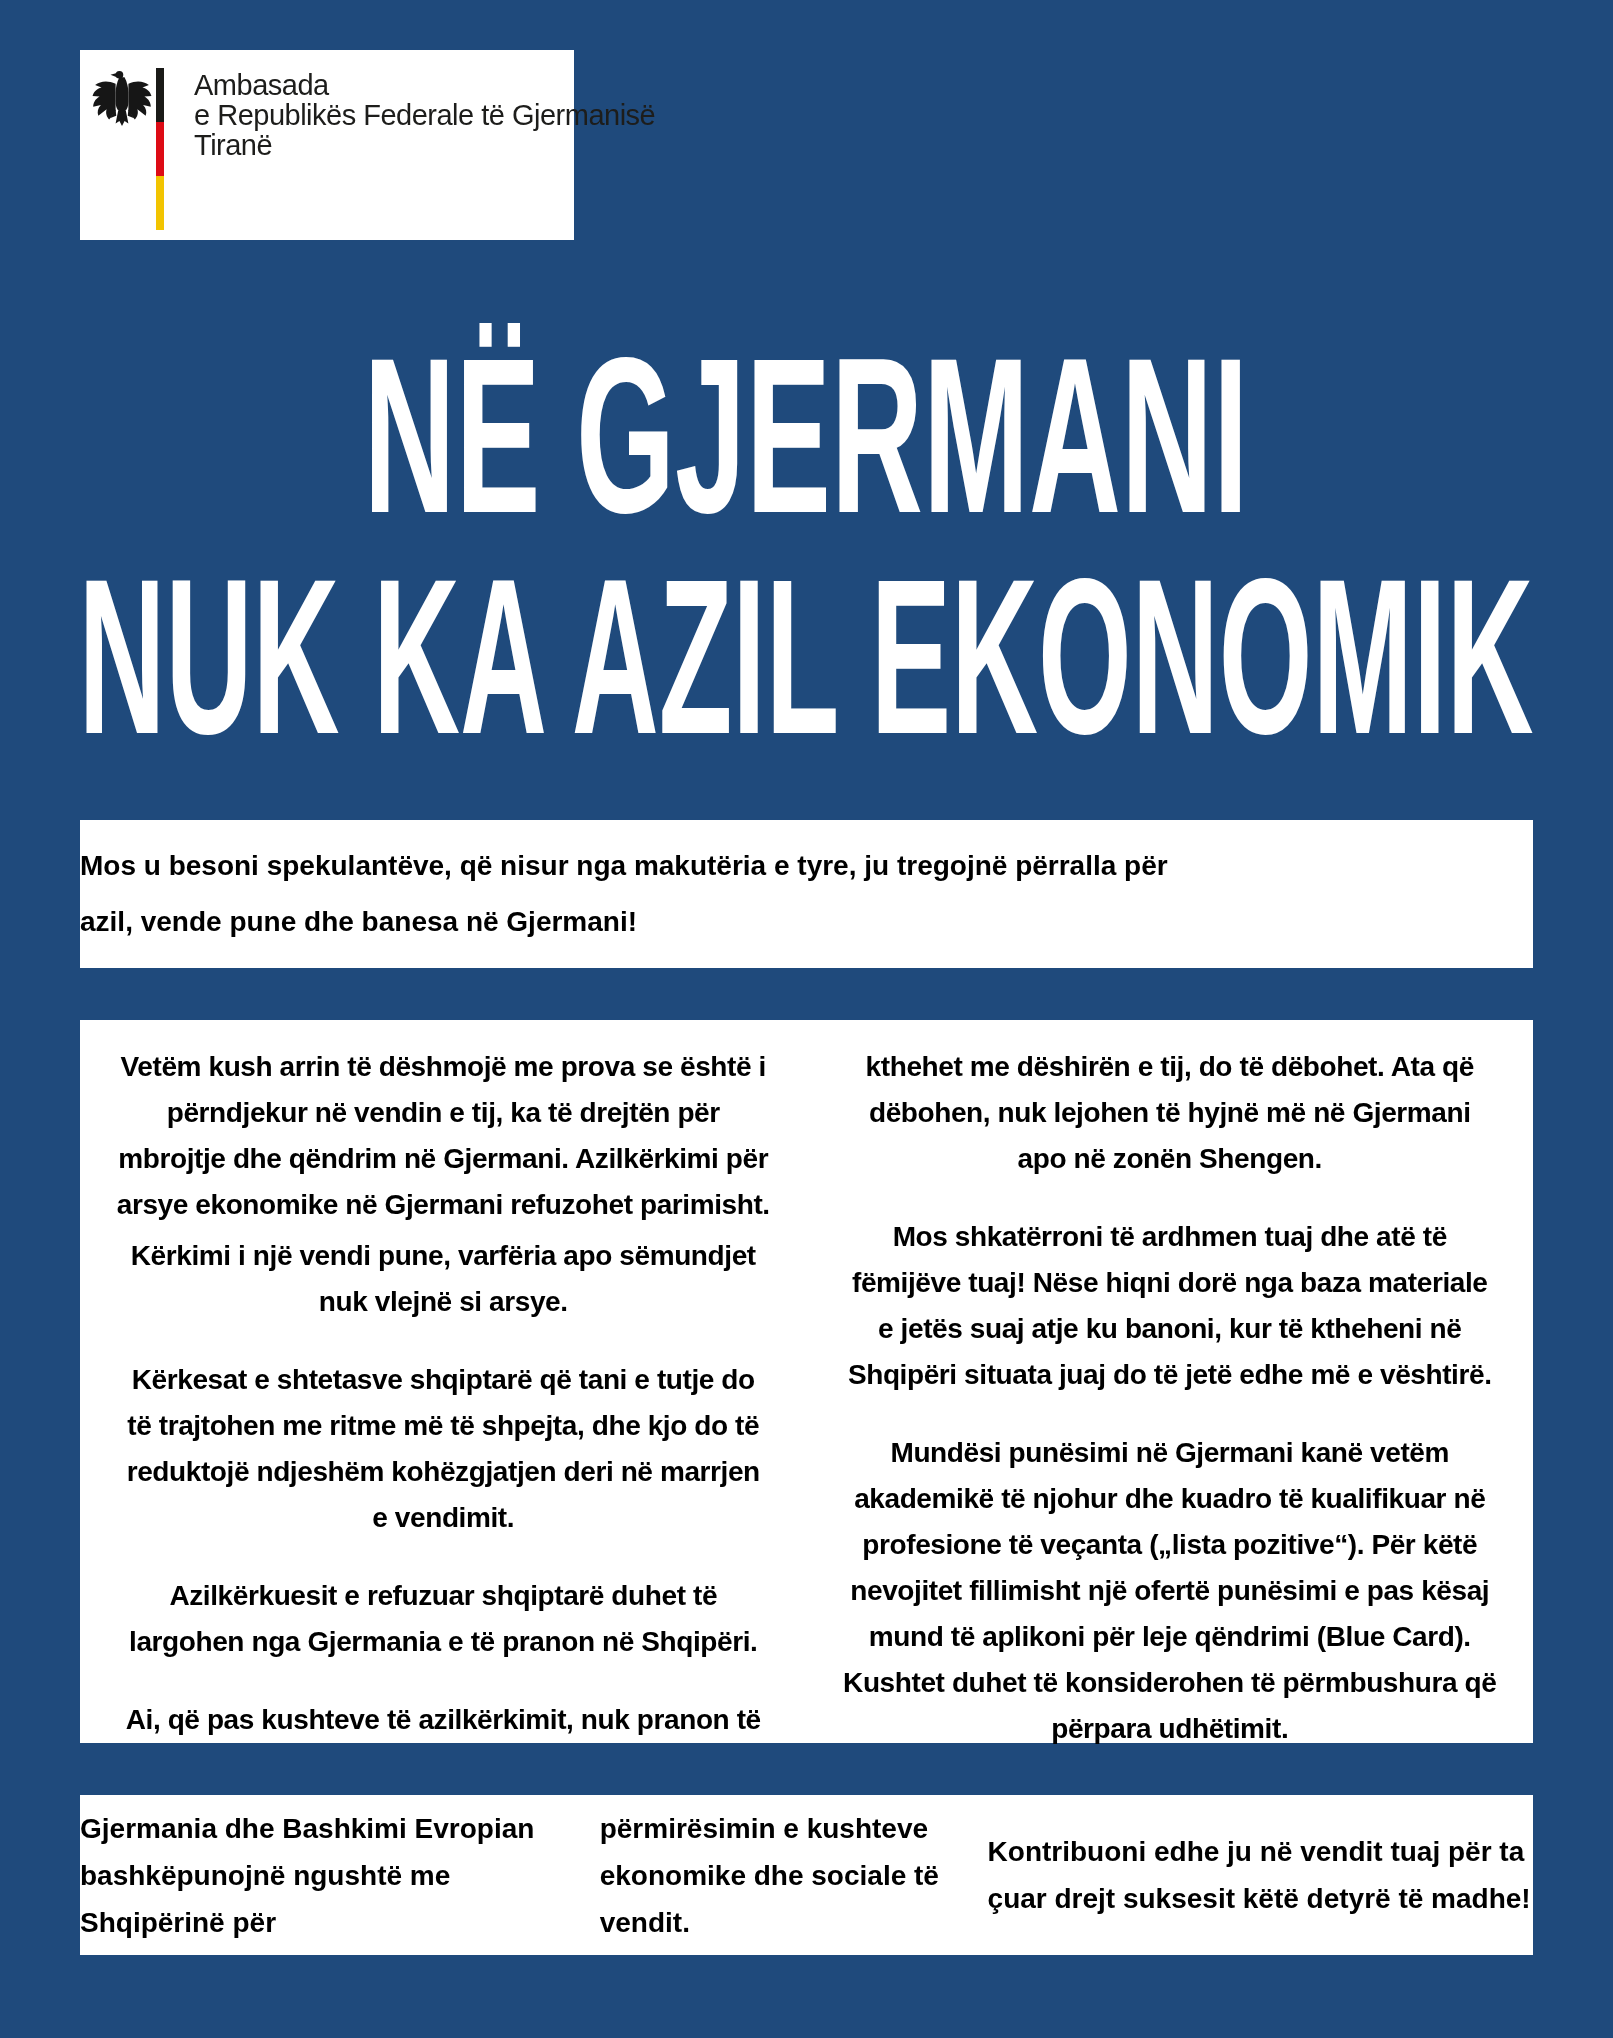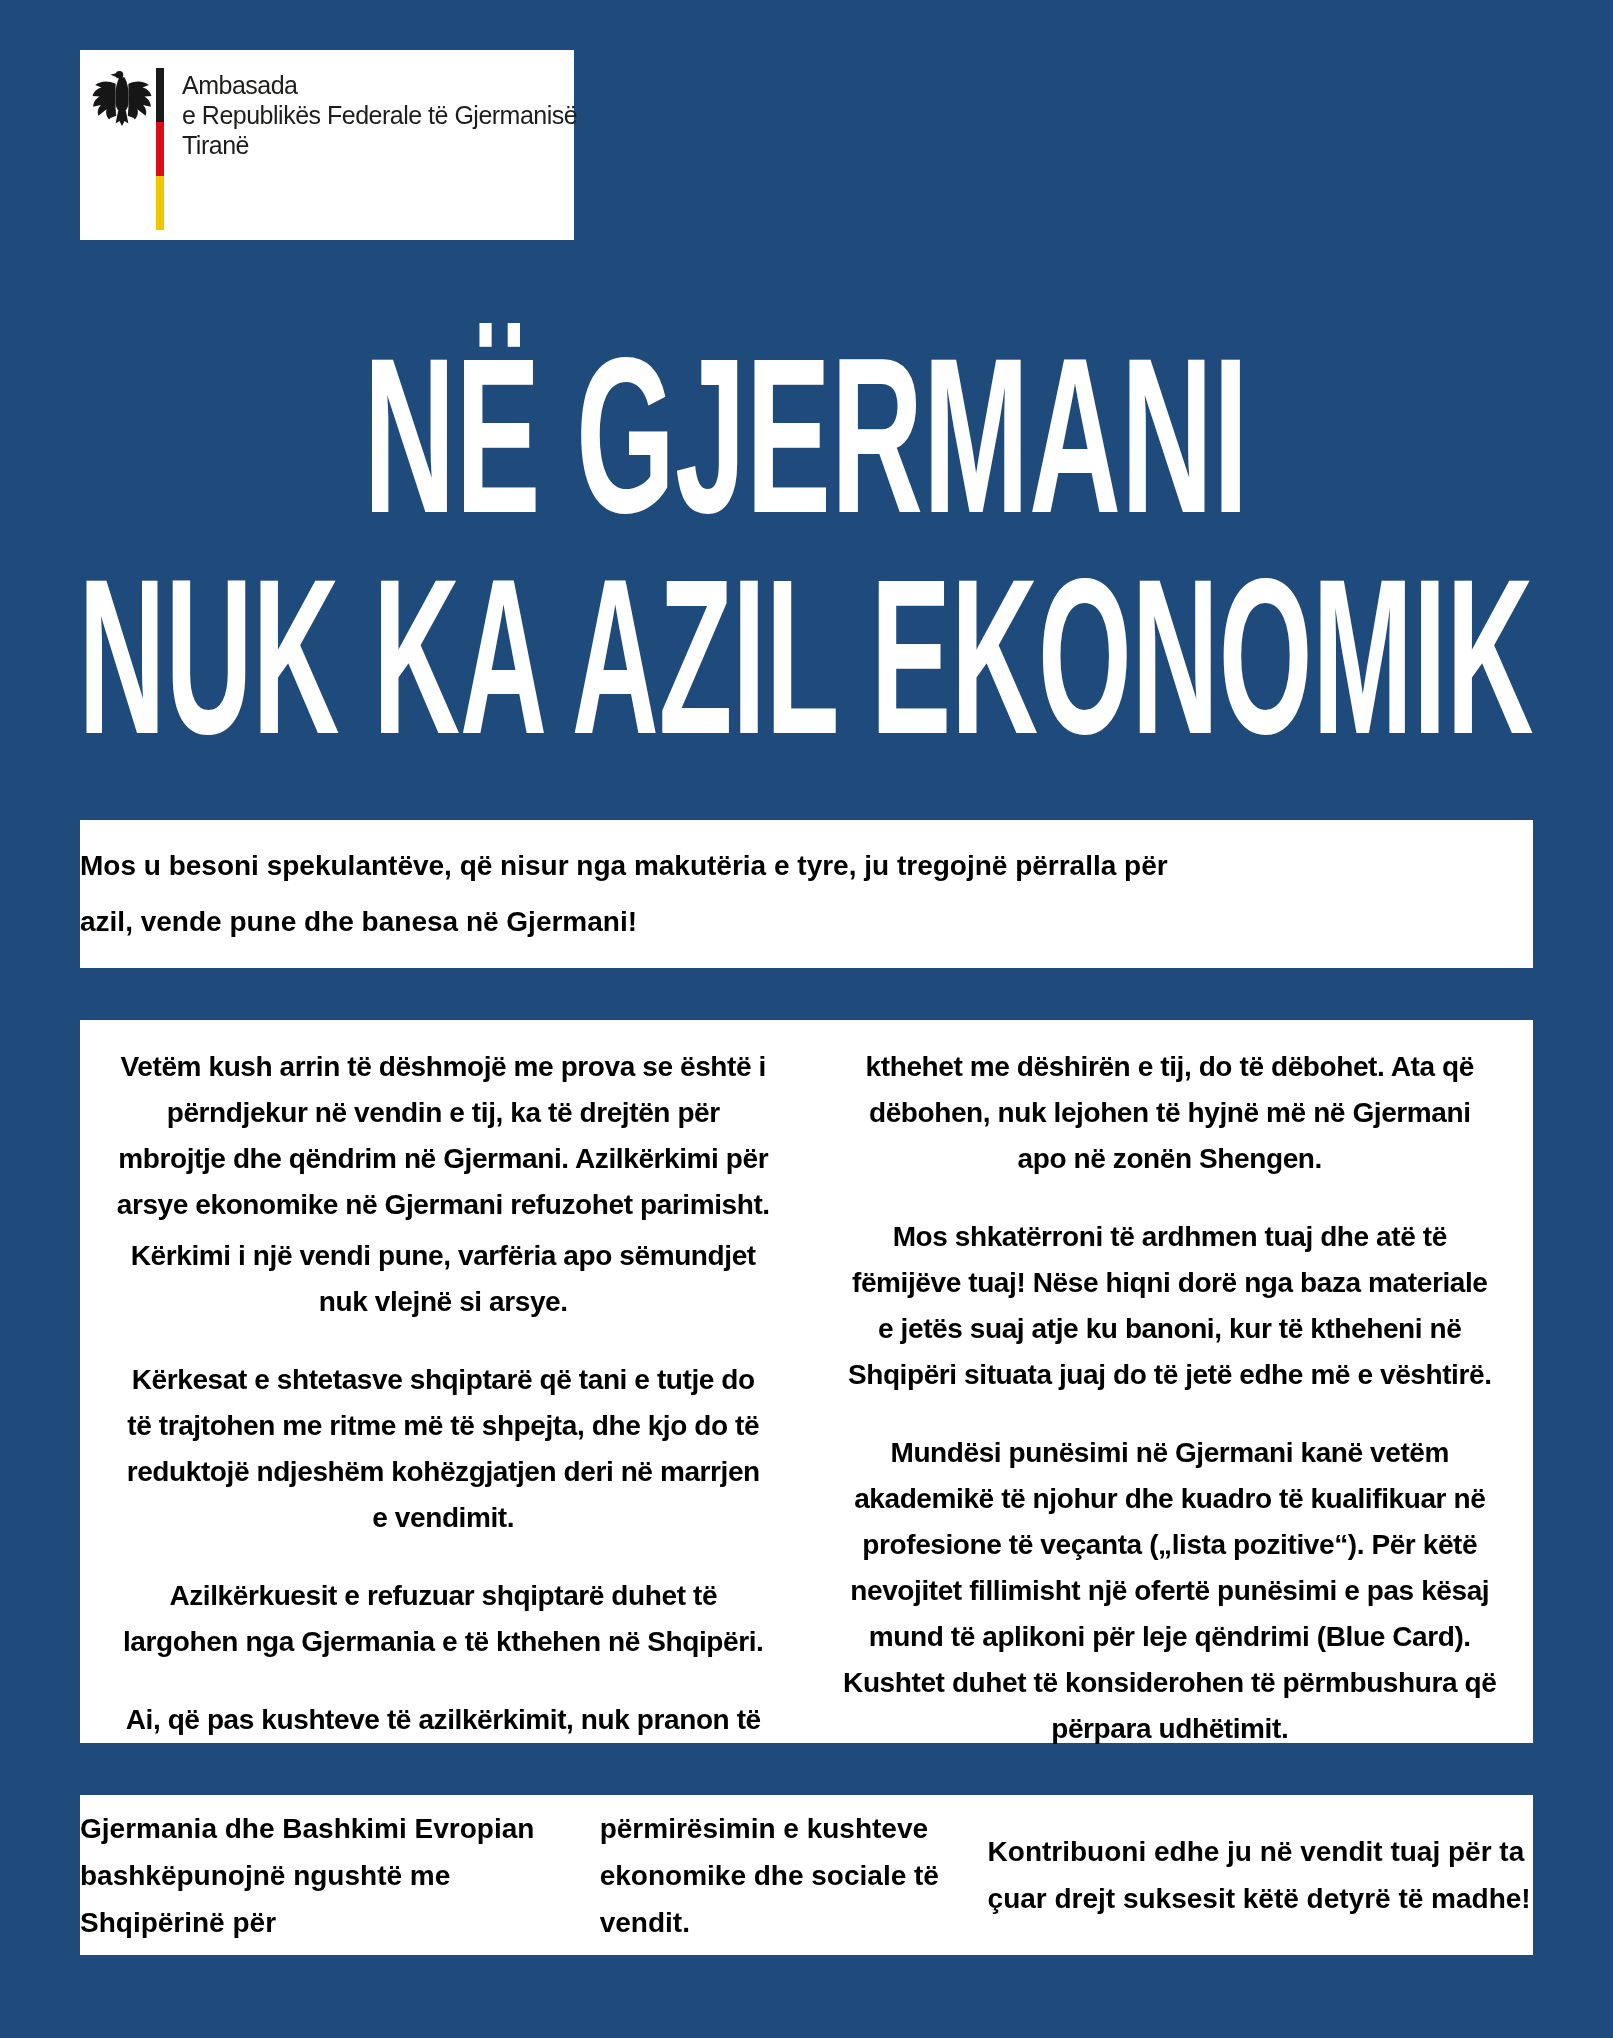--- a/index.html
+++ b/index.html
@@ -4,22 +4,22 @@
 <style>
   html,body{margin:0;padding:0;background:#1F4A7C;}
   .poster{position:relative;width:1613px;height:2038px;background:#1F4A7C;
           font-family:"Liberation Sans",sans-serif;overflow:hidden;}
   .whitebox{position:absolute;background:#FFFFFF;}
 
   
   .logo-box{left:80px;top:50px;width:494px;height:190px;}
   .eagle{position:absolute;left:10px;top:12px;width:64px;height:64px;}
   .flag-stripe{position:absolute;left:76px;top:18px;width:8px;height:162px;}
-  .logo-text{position:absolute;left:102px;top:20px;color:#1d1d1b;
-             font-size:25px;line-height:30px;letter-spacing:-0.5px;white-space:nowrap;}
+  .logo-text{position:absolute;left:114px;top:20px;color:#1d1d1b;
+             font-size:29px;line-height:30px;letter-spacing:-0.5px;white-space:nowrap;}
 
   
   .headline-svg{position:absolute;left:0;top:260px;}
   .headline-svg text{fill:#FFFFFF;font-weight:bold;
                      font-family:"Liberation Sans",sans-serif;}
 
   
   .intro-box{left:80px;top:820px;width:1453px;height:148px;display:flex;
              flex-direction:column;justify-content:center;align-items:flex-start;
              text-align:center;color:#000;font-weight:bold;font-size:28px;line-height:56px;}
@@ -74,21 +74,21 @@
   <div class="whitebox intro-box">
     <div>Mos u besoni spekulantëve, që nisur nga makutëria e tyre, ju tregojnë përralla për</div>
     <div>azil, vende pune dhe banesa në Gjermani!</div>
   </div>
 
   <div class="whitebox main-box">
     <div class="col">
       <p class="tight">Vetëm kush arrin të dëshmojë me prova se është i përndjekur në vendin e tij, ka të drejtën për mbrojtje dhe qëndrim në Gjermani. Azilkërkimi për arsye ekonomike në Gjermani refuzohet parimisht.</p>
       <p>Kërkimi i një vendi pune, varfëria apo sëmundjet nuk vlejnë si arsye.</p>
       <p>Kërkesat e shtetasve shqiptarë që tani e tutje do të trajtohen me ritme  më të shpejta, dhe kjo do të reduktojë ndjeshëm kohëzgjatjen deri në marrjen e vendimit.</p>
-      <p>Azilkërkuesit e refuzuar shqiptarë duhet të largohen nga Gjermania e të kthehen në Shqipëri.</p>
+      <p>Azilkërkuesit e refuzuar shqiptarë duhet të largohen nga Gjermania e të pranon në Shqipëri.</p>
       <p>Ai, që pas kushteve të azilkërkimit, nuk pranon të</p>
     </div>
     <div class="col">
       <p>kthehet me dëshirën e tij, do të dëbohet. Ata që dëbohen, nuk lejohen të hyjnë më në Gjermani apo në zonën Shengen.</p>
       <p>Mos shkatërroni të ardhmen tuaj dhe atë të fëmijëve tuaj! Nëse hiqni dorë nga baza materiale e jetës suaj atje ku banoni, kur të ktheheni në Shqipëri situata juaj do të jetë edhe më e vështirë.</p>
       <p>Mundësi punësimi në Gjermani kanë vetëm akademikë të njohur dhe kuadro të kualifikuar në profesione të veçanta („lista pozitive“). Për këtë nevojitet fillimisht një ofertë punësimi e pas kësaj mund të aplikoni për leje qëndrimi (Blue Card). Kushtet duhet të konsiderohen të përmbushura që përpara udhëtimit.</p>
     </div>
   </div>
 
   <div class="whitebox footer-box">

